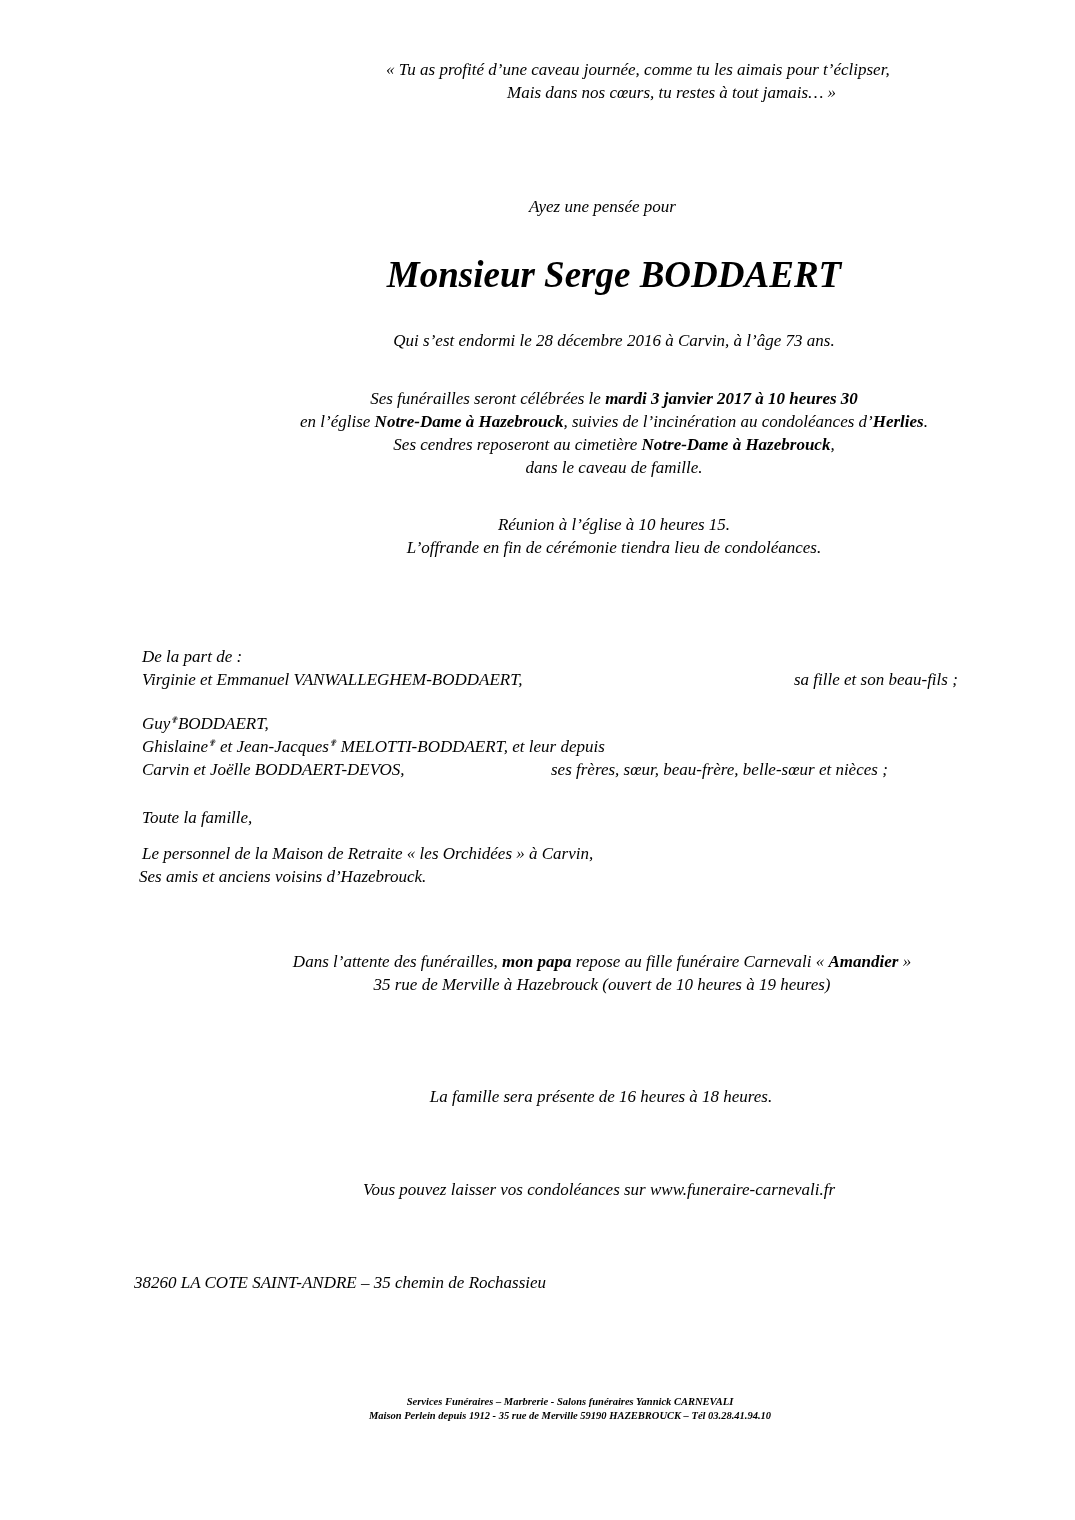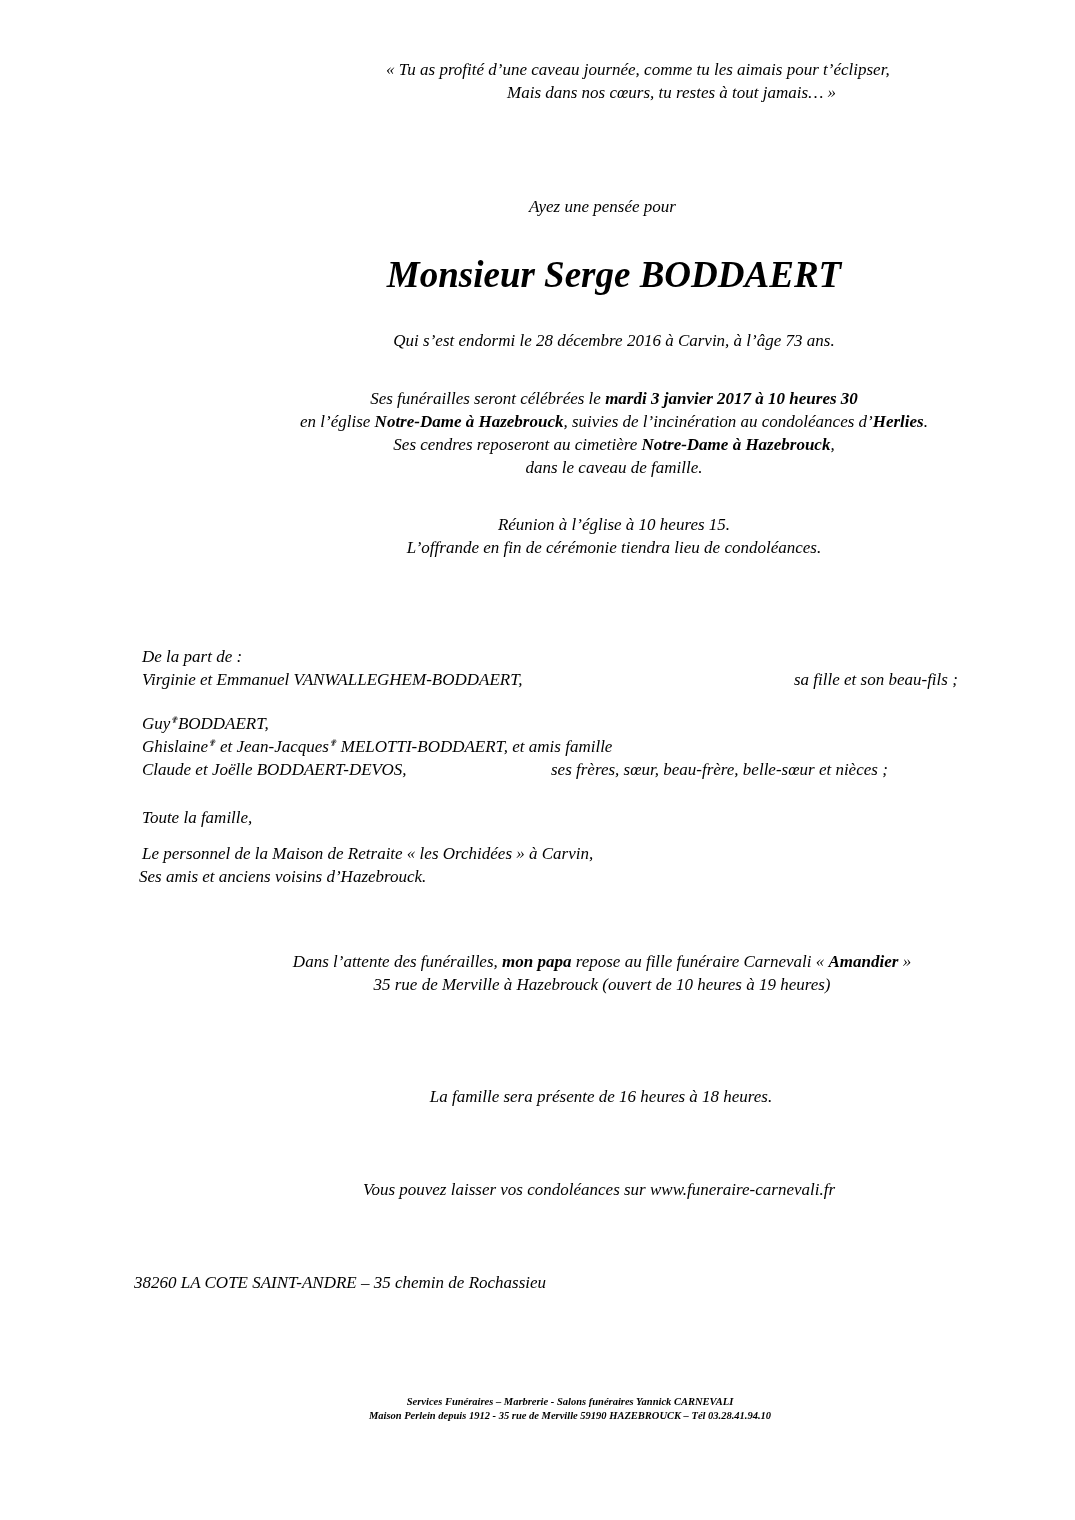--- a/index.html
+++ b/index.html
@@ -39,23 +39,23 @@
 </div>
 
 <div class="abs" style="left:142px; top:647px;">De la part de :</div>
 <div class="abs" style="left:142px; top:670px;">Virginie et Emmanuel VANWALLEGHEM-BODDAERT,</div>
 <div class="abs" style="left:751px; top:670px;margin-left:43px;">sa fille et son beau-fils ;</div>
 
 <div class="abs" style="left:142px; top:714px;">
   <span>Guy</span><span class="cross">✟</span><span>BODDAERT,</span>
 </div>
 <div class="abs" style="left:142px; top:737px;">
-  <span>Ghislaine</span><span class="cross">✟</span> <span>et Jean-Jacques</span><span class="cross">✟</span> <span>MELOTTI-BODDAERT, et amis famille</span>
+  <span>Ghislaine</span><span class="cross">✟</span> <span>et Jean-Jacques</span><span class="cross">✟</span> <span>MELOTTI-BODDAERT, et leur depuis</span>
 </div>
-<div class="abs" style="left:142px; top:760px;">Claude et Joëlle BODDAERT-DEVOS,</div>
+<div class="abs" style="left:142px; top:760px;">Carvin et Joëlle BODDAERT-DEVOS,</div>
 <div class="abs" style="left:551px; top:760px;">ses frères, sœur, beau-frère, belle-sœur et nièces ;</div>
 
 <div class="abs" style="left:142px; top:808px;">Toute la famille,</div>
 <div class="abs" style="left:142px; top:844px;">Le personnel de la Maison de Retraite « les Orchidées » à Carvin,</div>
 <div class="abs" style="left:139px; top:867px;">Ses amis et anciens voisins d’Hazebrouck.</div>
 
 <div class="abs center" style="left:0; width:1204px; top:950px;">
   <span class="line"><span>Dans l’attente des funérailles, </span><b>mon papa</b><span> repose au fille funéraire Carnevali « </span><b>Amandier</b><span> »</span></span>
   <span class="line">35 rue de Merville à Hazebrouck (ouvert de 10 heures à 19 heures)</span>
 </div>

